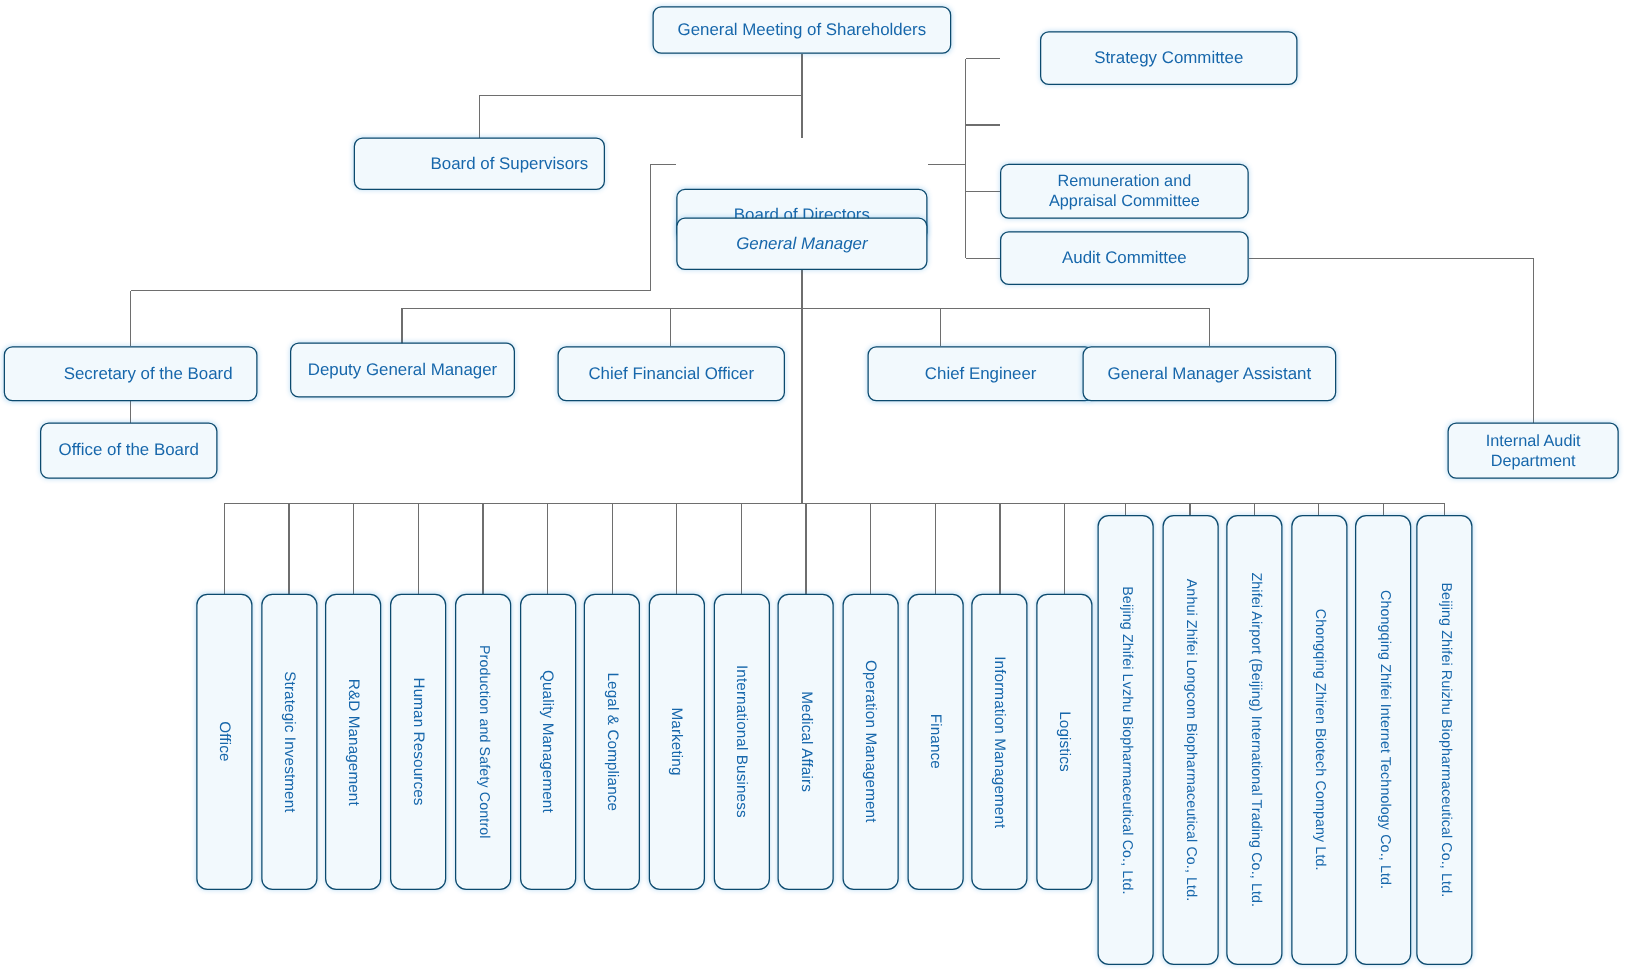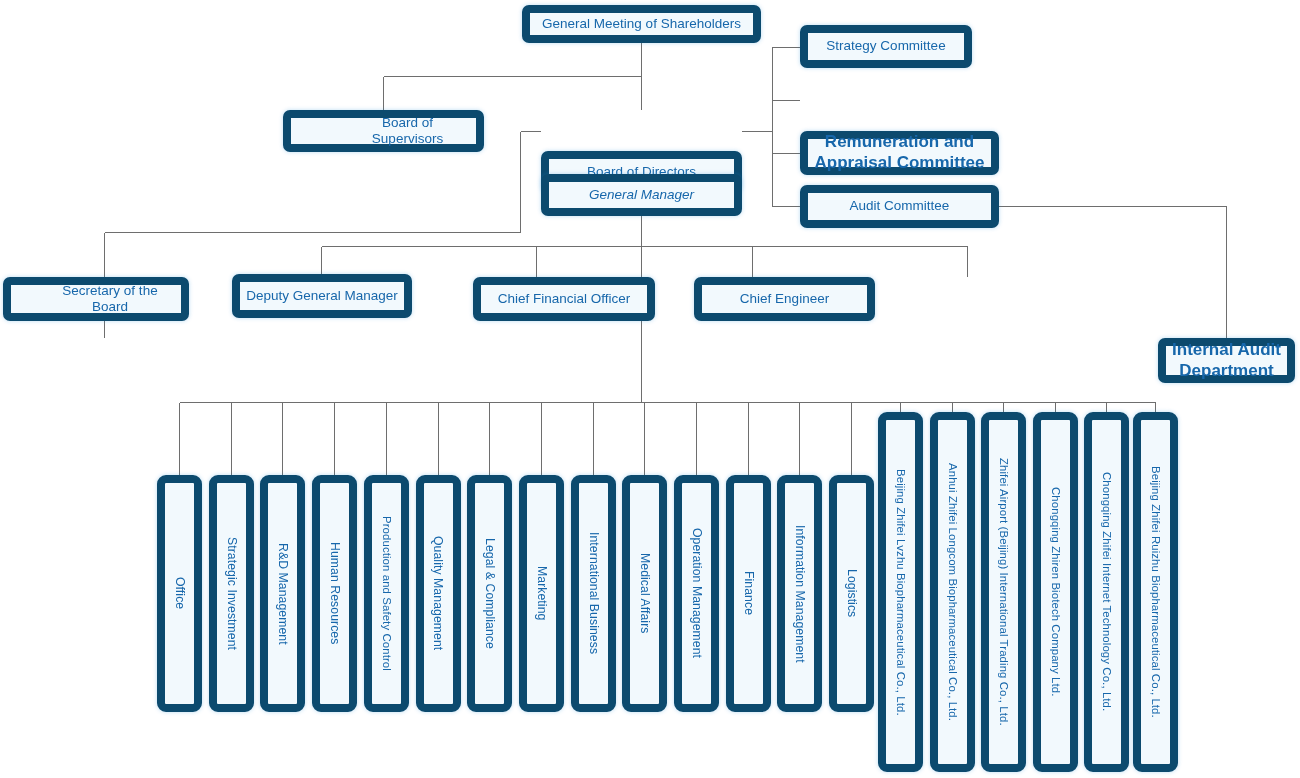--- a/index.html
+++ b/index.html
@@ -27,39 +27,39 @@
     stroke:#6e6e6e;
     stroke-width:1;
     fill:none;
     shape-rendering:crispEdges;
   }
   
   .node{
     position:absolute;
     box-sizing:border-box;
     background:#f2f9fd;
-    border:8px solid #0c4a6e;
+    border:1px solid #0c4a6e;
     border-radius:7px;
     color:#1767ab;
     display:flex;
     align-items:center;
     justify-content:center;
     text-align:center;
     z-index:3;
     box-shadow:0 0 4px rgba(31,138,216,0.30);
     line-height:1.22;
   }
   .node .lbl{
     display:block;
     padding:0 6px;
     white-space:pre-line;
   }
   
   .h{ font-size:13.5px; }
-  .h.small{ font-size:17px;font-weight:bold; }
+  .h.small{ font-size:13px; }
   
   .v{
     border-radius:9px;
     font-size:12.2px;
   }
   .v .lbl{
     writing-mode:vertical-rl;
     text-orientation:mixed;
     white-space:nowrap;
     padding:0;
@@ -141,56 +141,62 @@
   </div>
 
   <div class="node h" style="left:541px; top:110px; width:201px; height:42px;margin-top:41px;">
     <span class="lbl">Board of Directors</span>
   </div>
 
   <div class="node h" style="left:541px; top:174px; width:201px; height:42px;font-style:italic;">
     <span class="lbl">General Manager</span>
   </div>
 
-  <div class="node h" style="left:800px; top:25px; width:172px; height:43px;">
+  <div class="node h" style="left:832px; top:25px; width:206px; height:43px;">
     <span class="lbl">Strategy Committee</span>
   </div>
 
 
   <div class="node h small" style="left:800px; top:131px; width:199px; height:44px;">
     <span class="lbl">Remuneration and
 Appraisal Committee</span>
   </div>
 
   <div class="node h small" style="left:1158px; top:338px; width:137px; height:45px;">
     <span class="lbl">Internal Audit
 Department</span>
   </div>
 
   <div class="node h" style="left:800px; top:185px; width:199px; height:43px;">
     <span class="lbl">Audit Committee</span>
   </div>
 
-  <div class="node h" style="left:3px; top:277px; width:186px; height:44px;padding-left:28px;">
+  <div class="node h" style="left:3px; top:277px; width:203px; height:44px;padding-left:28px;">
     <span class="lbl">Secretary of the Board</span>
   </div>
 
   <div class="node h" style="left:232px; top:274px; width:180px; height:44px;">
     <span class="lbl">Deputy General Manager</span>
   </div>
 
-  <div class="node h" style="left:446px; top:277px; width:182px; height:44px;margin-left:27px;">
+  <div class="node h" style="left:446px; top:277px; width:182px; height:44px;">
     <span class="lbl">Chief Financial Officer</span>
   </div>
 
   <div class="node h" style="left:662px; top:277px; width:181px; height:44px;margin-left:32px;">
     <span class="lbl">Chief Engineer</span>
   </div>
 
-
+  <div class="node h" style="left:866px; top:277px; width:203px; height:44px;">
+    <span class="lbl">General Manager Assistant</span>
+  </div>
+
+  <div class="node h" style="left:32px; top:338px; width:142px; height:45px;">
+    <span class="lbl">Office of the Board</span>
+  </div>
 
   <div class="node v" style="left:157px; top:475px; width:45px; height:237px;">
     <span class="lbl">Office</span>
   </div>
   <div class="node v" style="left:208.7px; top:475px; width:45px; height:237px;">
     <span class="lbl">Strategic Investment</span>
   </div>
   <div class="node v" style="left:260.4px; top:475px; width:45px; height:237px;">
     <span class="lbl">R&amp;D Management</span>
   </div>

